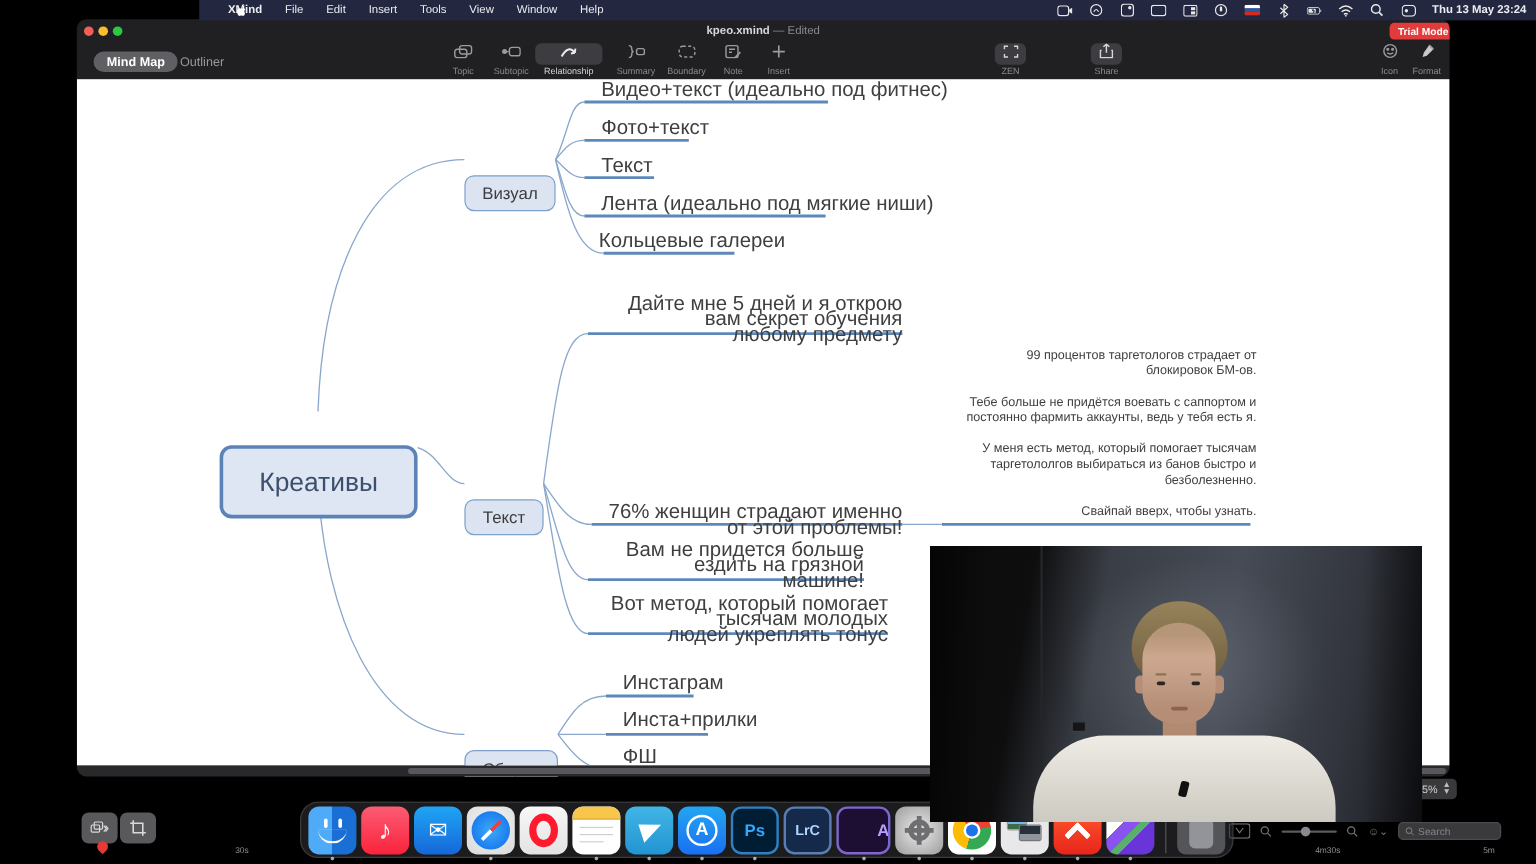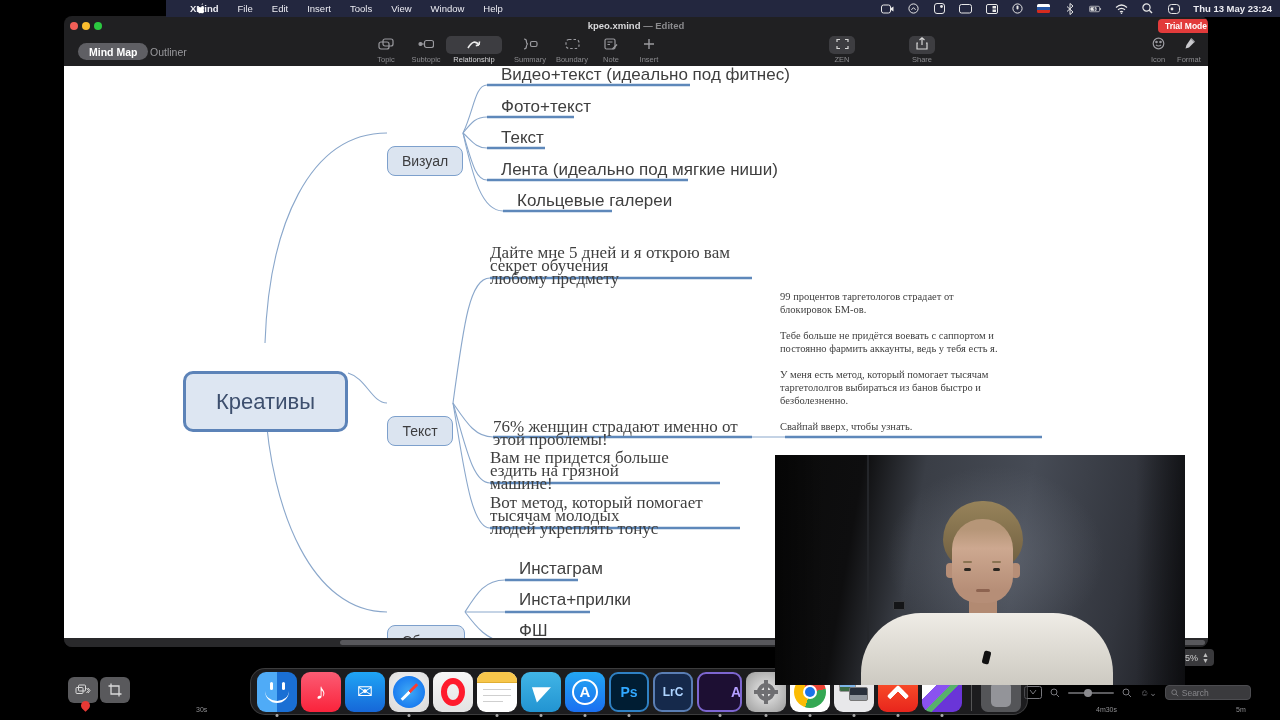--- a/index.html
+++ b/index.html
@@ -25,21 +25,21 @@
   
   #window { position:absolute; left:64px; top:16px; width:1144px; height:631px;
             background:#202022; border-radius:8px; z-index:10;
             box-shadow:0 8px 30px rgba(0,0,0,.7); overflow:hidden; }
   #titlebar { position:absolute; left:0; top:0; right:0; height:18px; }
   .tl { position:absolute; top:6px; width:8px; height:8px; border-radius:50%; }
   #tl-close{ left:6px; background:#f35f57; } #tl-min{ left:18px; background:#fbbd2e; }
   #tl-zoom{ left:30px; background:#2bc840; }
   #win-title { position:absolute; top:4px; left:0; right:0; text-align:center;
                font-size:9.5px; color:#d8d8da; font-weight:bold; }
-  #win-title .edited { color:#8b8b8e; font-weight:bold; }
+  #win-title .edited { color:#8b8b8e; font-weight:normal; }
   #trial-badge { position:absolute; right:-6px; top:3px; background:#e23b3b; color:#fff;
                  font-size:8.5px; font-weight:bold; padding:2px 7px; border-radius:4px; }
   #toolbar { position:absolute; left:0; top:18px; right:0; height:32px; }
   #mm-pill { position:absolute; left:14px; top:9px; height:17px; padding:0 11px;
              background:#5f5f64; color:#fff; font-size:10.5px; font-weight:bold;
              border-radius:9px; display:flex; align-items:center; }
   #outliner { position:absolute; left:86px; top:12px; color:#99999d; font-size:10.5px; }
   .tool { position:absolute; top:2px; width:44px; text-align:center; color:#8b8b8f; }
   .tool .tico { height:18px; display:flex; align-items:center; justify-content:center; }
   .tool .tlab { font-size:7.5px; margin-top:1px; }
@@ -49,21 +49,21 @@
   .tool.active svg { stroke:#ececec; }
 
   
   #canvas { position:absolute; left:0; top:50px; width:1144px; height:572px; background:#fff; }
   #mapsvg { position:absolute; left:0; top:0; }
   .node { position:absolute; background:#dbe4f0; border:1.5px solid #7da0cc; border-radius:8px;
           display:flex; align-items:center; justify-content:center; color:#3c3c3e; font-size:14px;margin-top:28px; }
   #root-node { border:3px solid #5c83b8; border-radius:10px; font-size:22px; color:#3d4f6e;
                background:#dde6f2; }
   .t { position:absolute; font-size:17px; color:#3f3f3f; white-space:pre-line; line-height:13px; }
-  .t.ctr { text-align:left;font-family:Liberation Serif, serif; }
+  .t.ctr { text-align:right; }
   #t-c2sub { font-size:10.5px; line-height:13px; }
 
   
   #hscroll { position:absolute; left:0; top:622px; width:1144px; height:9px; background:#29292b; }
   #hthumb { position:absolute; left:276px; top:2px; width:865px; height:5px;
             background:#58585c; border-radius:3px; }
 
   
   #zoom-pill { position:absolute; left:1148px; top:649px; width:66px; height:17px;
                background:#39393c; border-radius:4px; z-index:15; display:flex;
@@ -442,21 +442,21 @@
 
       <div class="node" id="root-node" style="left:119px;top:277px;width:165px;height:61px">Креативы</div>
       <div class="node" style="left:323px;top:52px;width:76px;height:30px">Визуал</div>
       <div class="node" style="left:323px;top:322px;width:66px;height:30px">Текст</div>
       <div class="node" style="left:323px;top:531px;width:78px;height:31px">Сборка</div>
 
       <div class="t" style="left:437px;top:2px">Видео+текст (идеально под фитнес)</div>
       <div class="t" style="left:437px;top:34px">Фото+текст</div>
       <div class="t" style="left:437px;top:65px">Текст</div>
       <div class="t" style="left:437px;top:97px">Лента (идеально под мягкие ниши)</div>
-      <div class="t" style="left:453px;top:128px">Кольцевые галереи</div>
+      <div class="t" style="left:435px;top:128px">Кольцевые галереи</div>
 
       <div class="t ctr" style="left:426px;top:180px;width:262px">Дайте мне 5 дней и я открою вам секрет обучения
 любому предмету</div>
       <div class="t ctr" style="left:429px;top:354px;width:259px">76% женщин страдают именно от этой проблемы!</div>
       <div class="t ctr" id="t-c2sub" style="left:716px;top:224px;width:267px">99 процентов таргетологов страдает от
 блокировок БМ-ов.
 
 Тебе больше не придётся воевать с саппортом и
 постоянно фармить аккаунты, ведь у тебя есть я.
 

